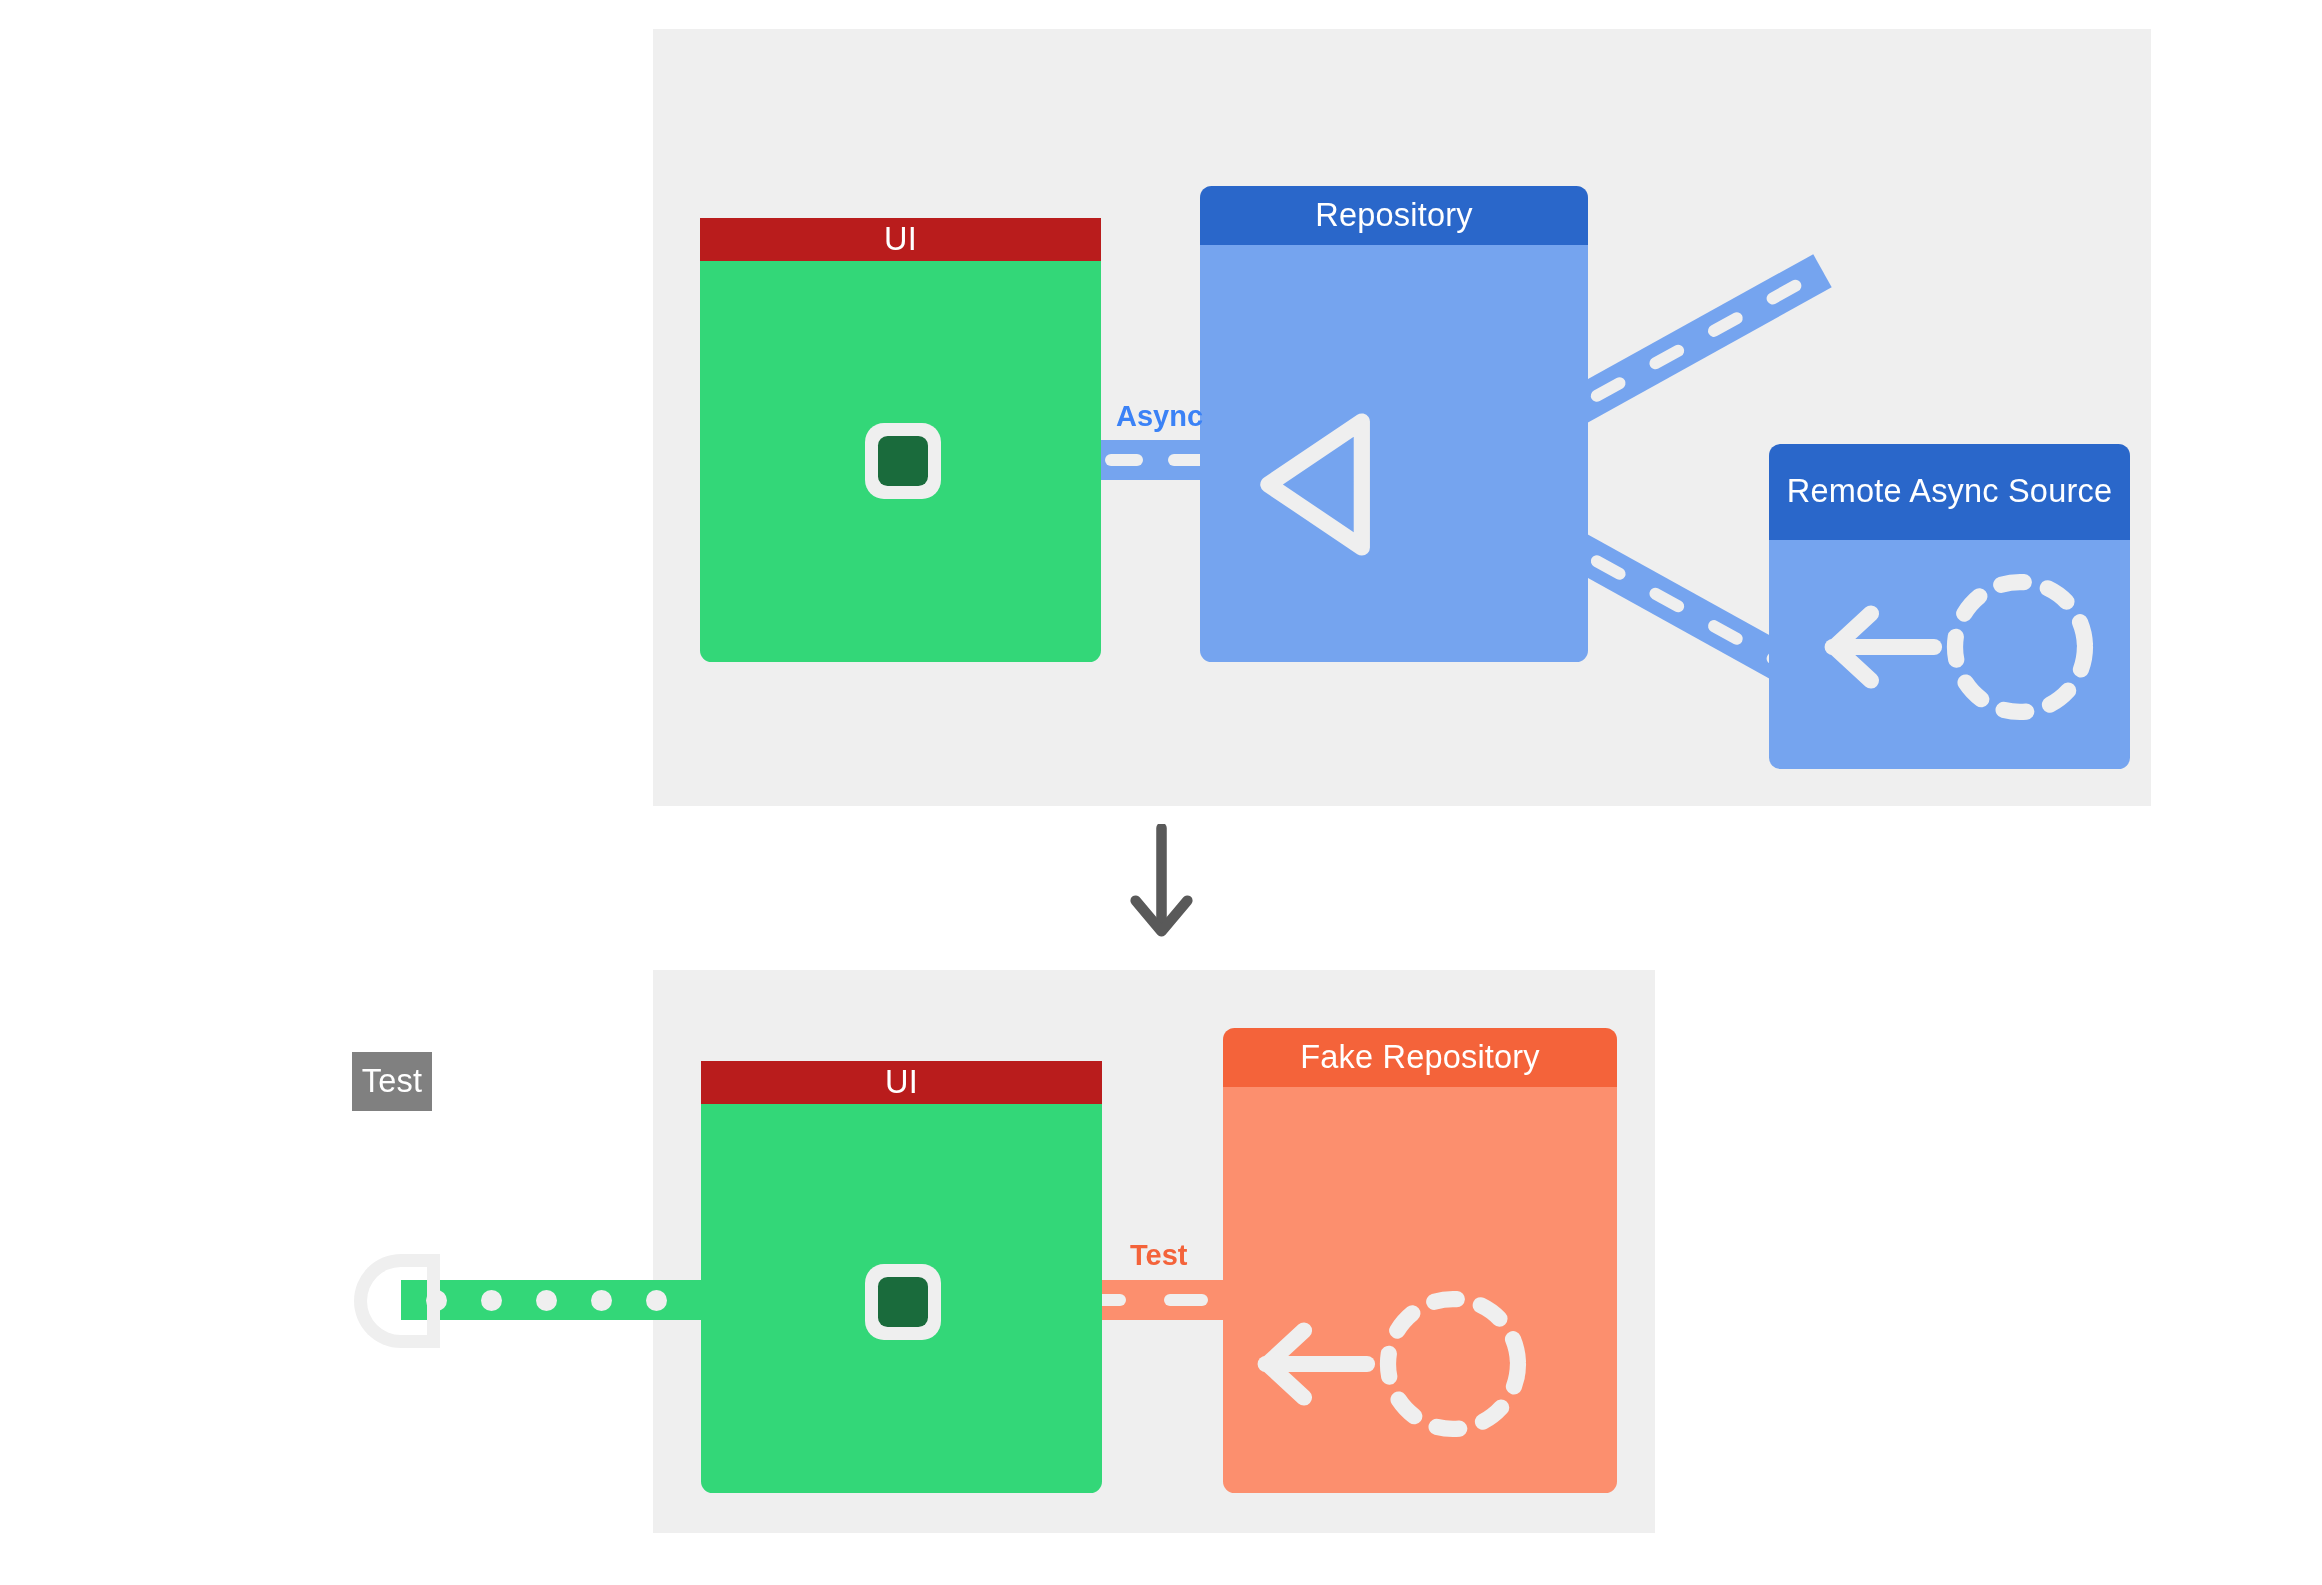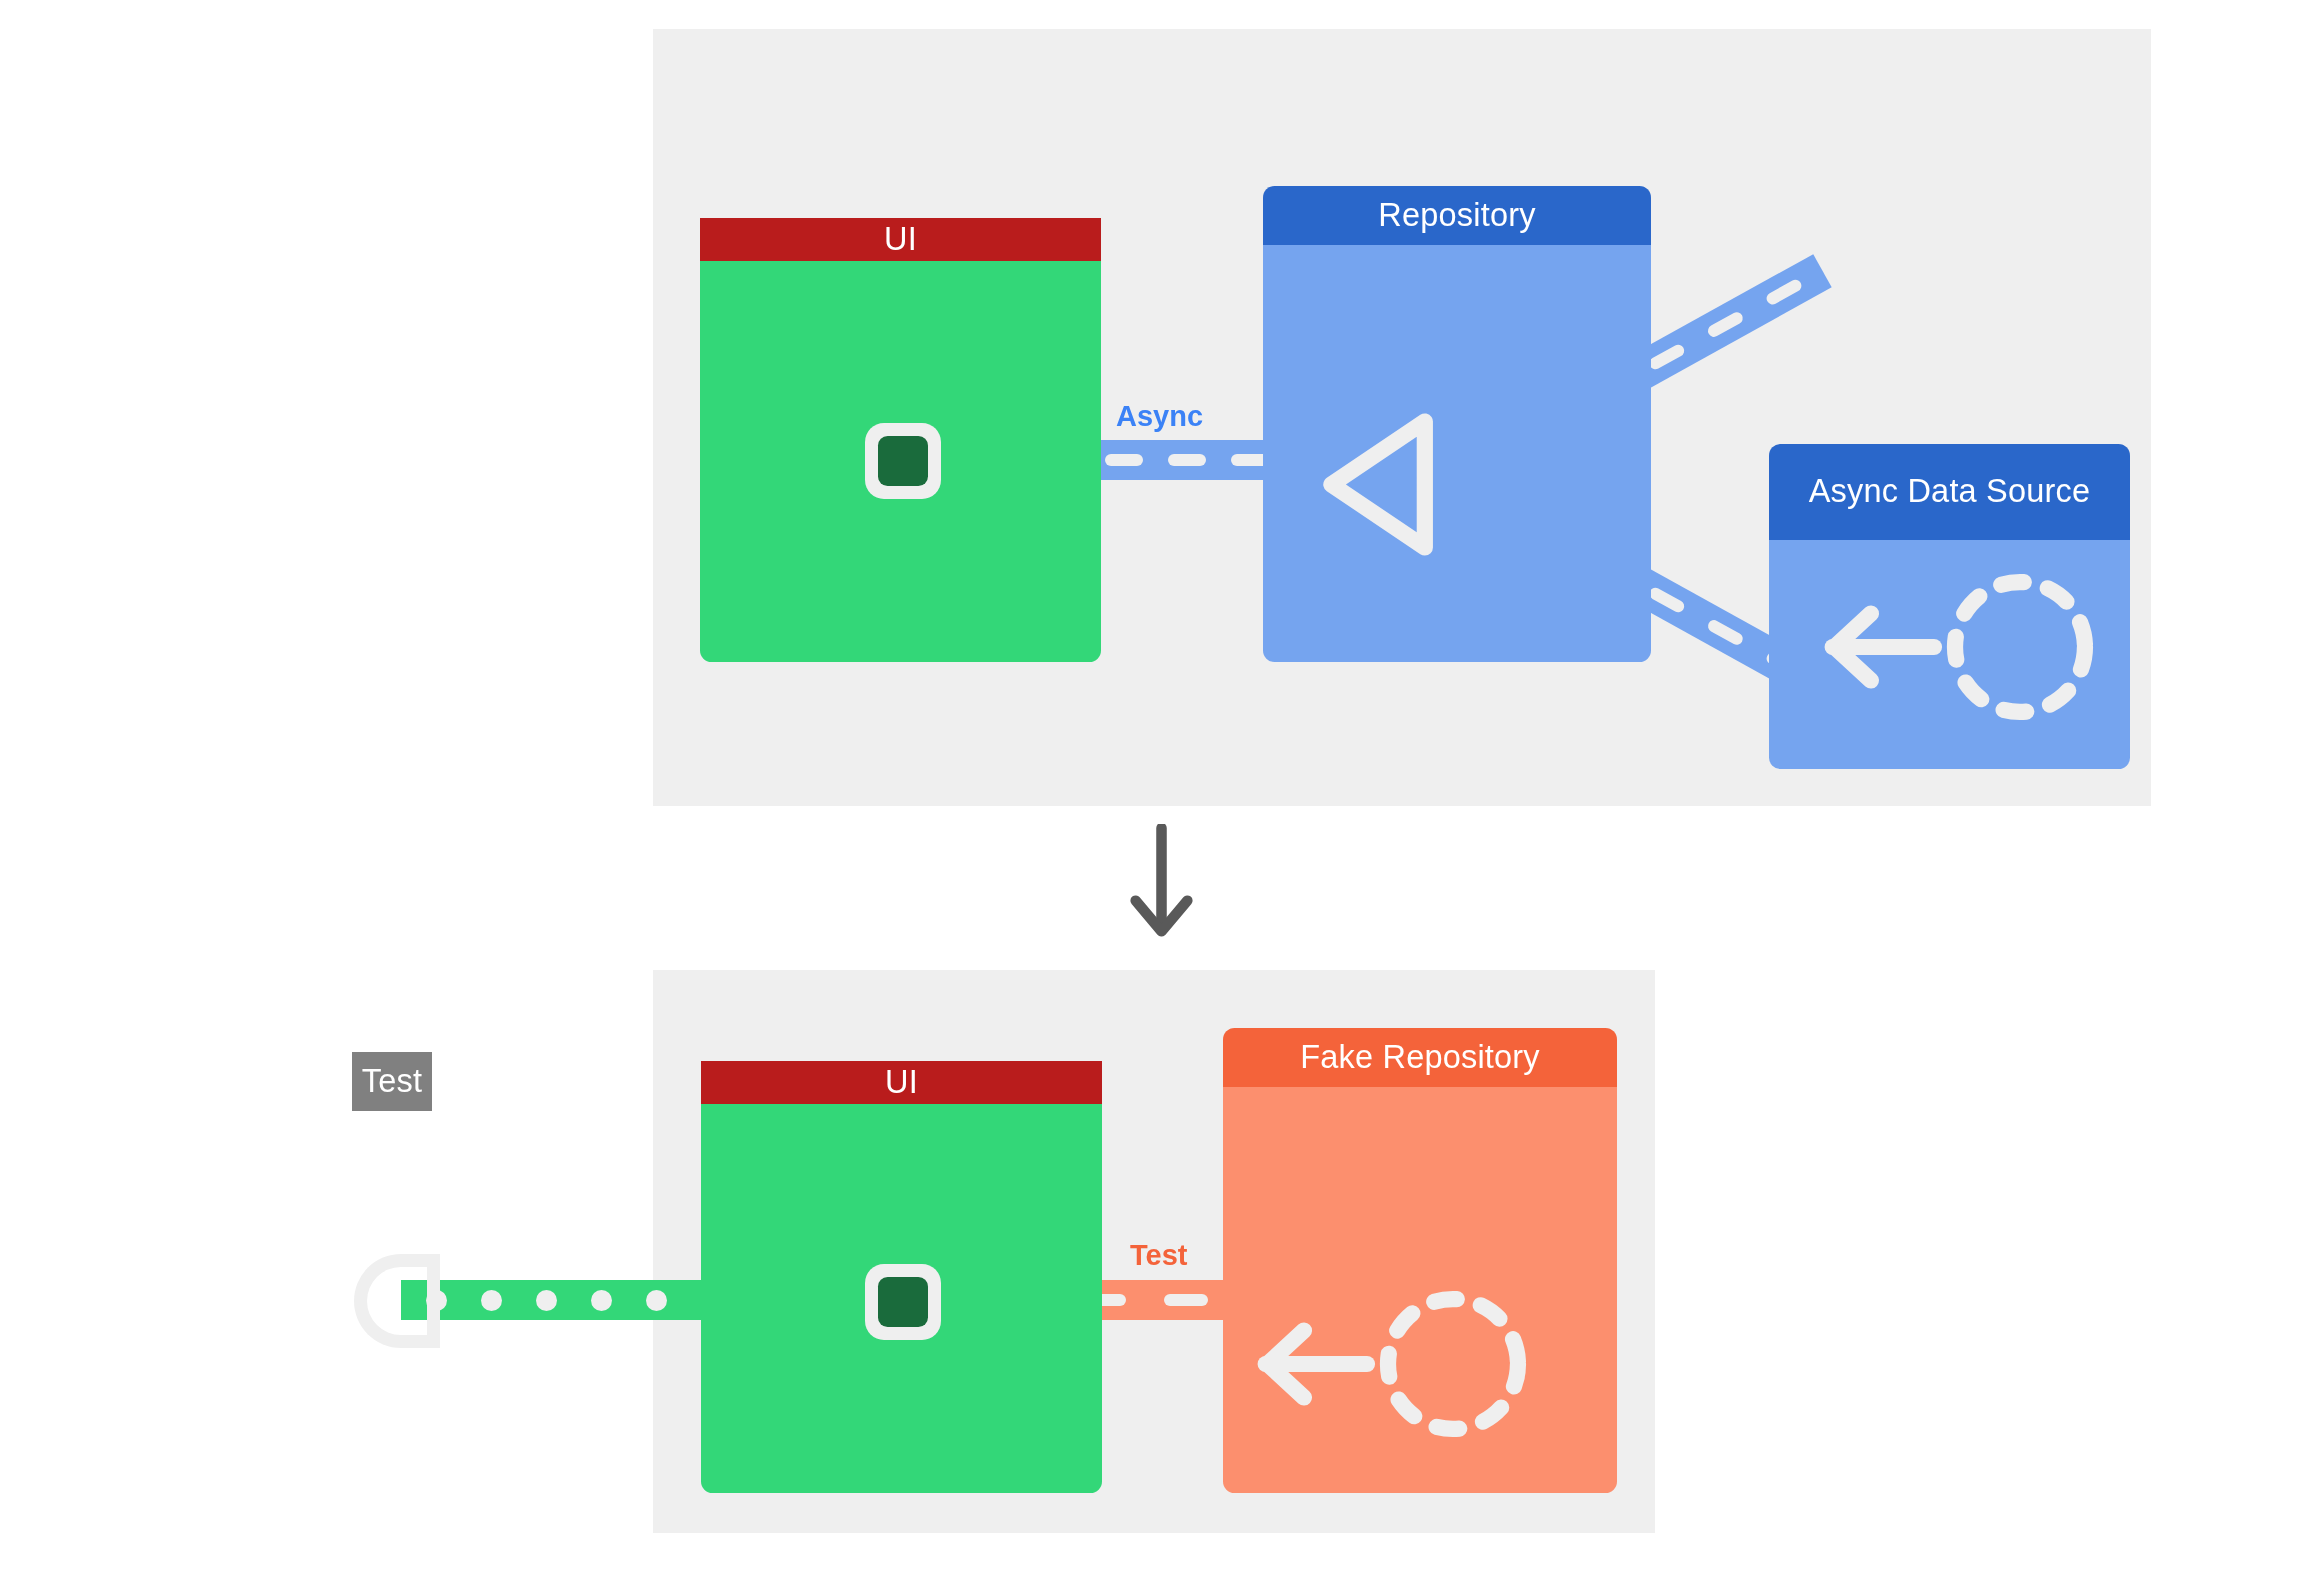--- a/index.html
+++ b/index.html
@@ -64,21 +64,21 @@
   
   .card-test .card-header { background: #808080; height: 59px; }
   .card-test .card-body   { background: #adadad; }
 
   
   .card-fake .card-header { background: #f4633a; height: 59px; }
   .card-fake .card-body   { background: #fc8f6e; }
 
   
   #card-ui-top        { left: 700px;  top: 186px; width: 401px; height: 476px; }
-  #card-repository    { left: 1263px; top: 186px; width: 388px; height: 476px; }
+  #card-repository    { left: 1200px; top: 186px; width: 388px; height: 476px; }
   #card-local-ds      { left: 1769px; top: 76px;  width: 361px; height: 323px; }
   #card-local-ds  .card-header { height: 76px; }
   #card-remote-ds     { left: 1769px; top: 444px; width: 361px; height: 325px; }
   #card-remote-ds .card-header { height: 96px; }
 
   
   #card-test          { left: 194px;  top: 1052px; width: 396px; height: 464px; align-items: center; }
   #card-ui-bottom     { left: 701px;  top: 1029px; width: 401px; height: 464px; }
   #card-fake-repo     { left: 1223px; top: 1028px; width: 394px; height: 465px; }
 
@@ -263,21 +263,21 @@
     <div class="card-header">Repository</div>
     <div class="card-body">
       <svg class="icon-svg" style="left:55px; top:163px;" width="124" height="153" viewBox="0 0 130 160">
         <path d="M112 14 L112 146 L14 80 Z" fill="none" stroke="#efefef" stroke-width="17" stroke-linejoin="round" stroke-linecap="round"></path>
       </svg>
     </div>
   </div>
 
 
   <div class="card card-ds" id="card-remote-ds">
-    <div class="card-header">Async Data Source</div>
+    <div class="card-header">Remote Async Source</div>
     <div class="card-body">
       <svg class="icon-svg" style="left:32.5px; top:21px;" width="306" height="172" viewBox="0 0 320 180">
         <g stroke="#efefef" stroke-width="17" stroke-linecap="round" fill="none">
           <line x1="32" y1="90" x2="138" y2="90"></line>
           <polyline points="72,55 34,90 72,125" stroke-linejoin="round"></polyline>
           <circle cx="228" cy="90" r="68" stroke-dasharray="24 26"></circle>
         </g>
       </svg>
     </div>
   </div>

